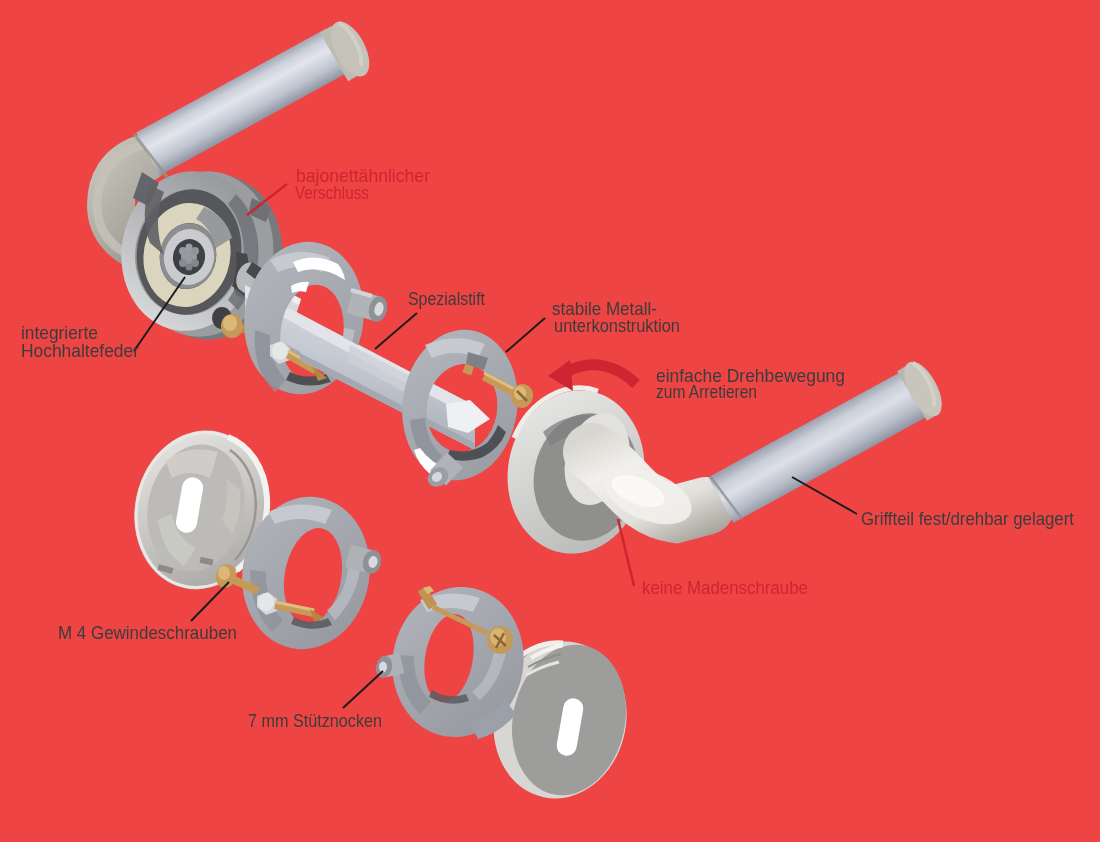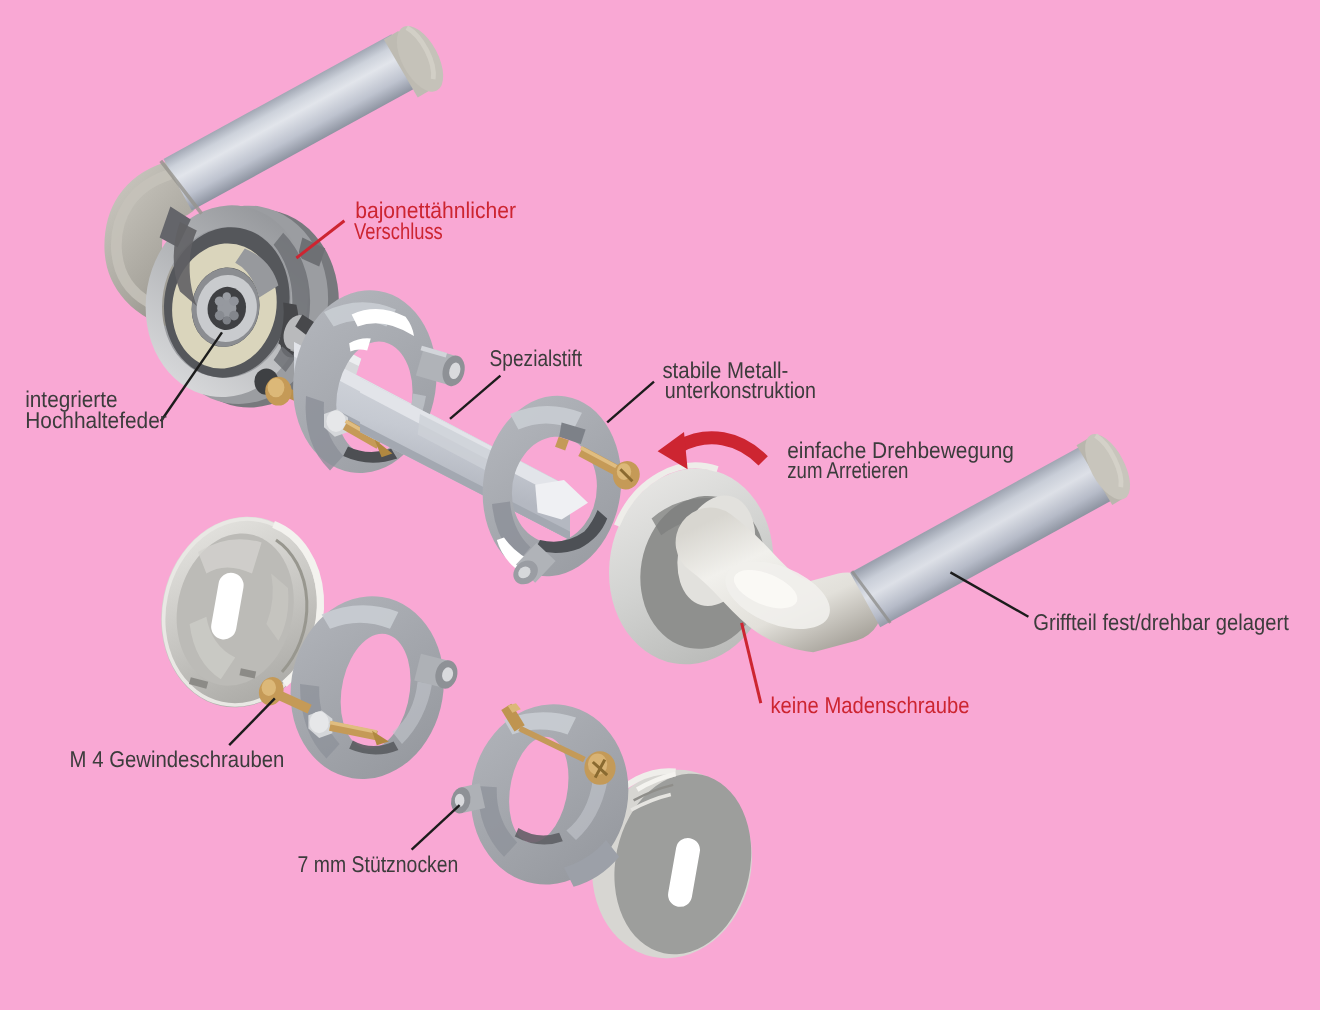--- a/index.html
+++ b/index.html
@@ -1,16 +1,16 @@
 <!DOCTYPE html>
 <html><head>
 <meta charset="utf-8">
 <style>
 html,body{margin:0;padding:0;background:#ffffff;}
-#stage{position:relative;width:1100px;height:842px;background:#f9a8d4;overflow:hidden;
+#stage{position:relative;width:1100px;height:842px;background:#ef4444;overflow:hidden;
 font-family:"Liberation Sans", sans-serif;}
 svg{position:absolute;left:0;top:0;}
 </style>
 </head>
 <body>
 <div id="stage">
 <svg width="1100" height="842" viewBox="0 0 1100 842">
 <defs>
 <linearGradient id="gGripL" gradientUnits="userSpaceOnUse" x1="231" y1="79" x2="255" y2="123">
 <stop offset="0" stop-color="#9ba1ae"></stop>

